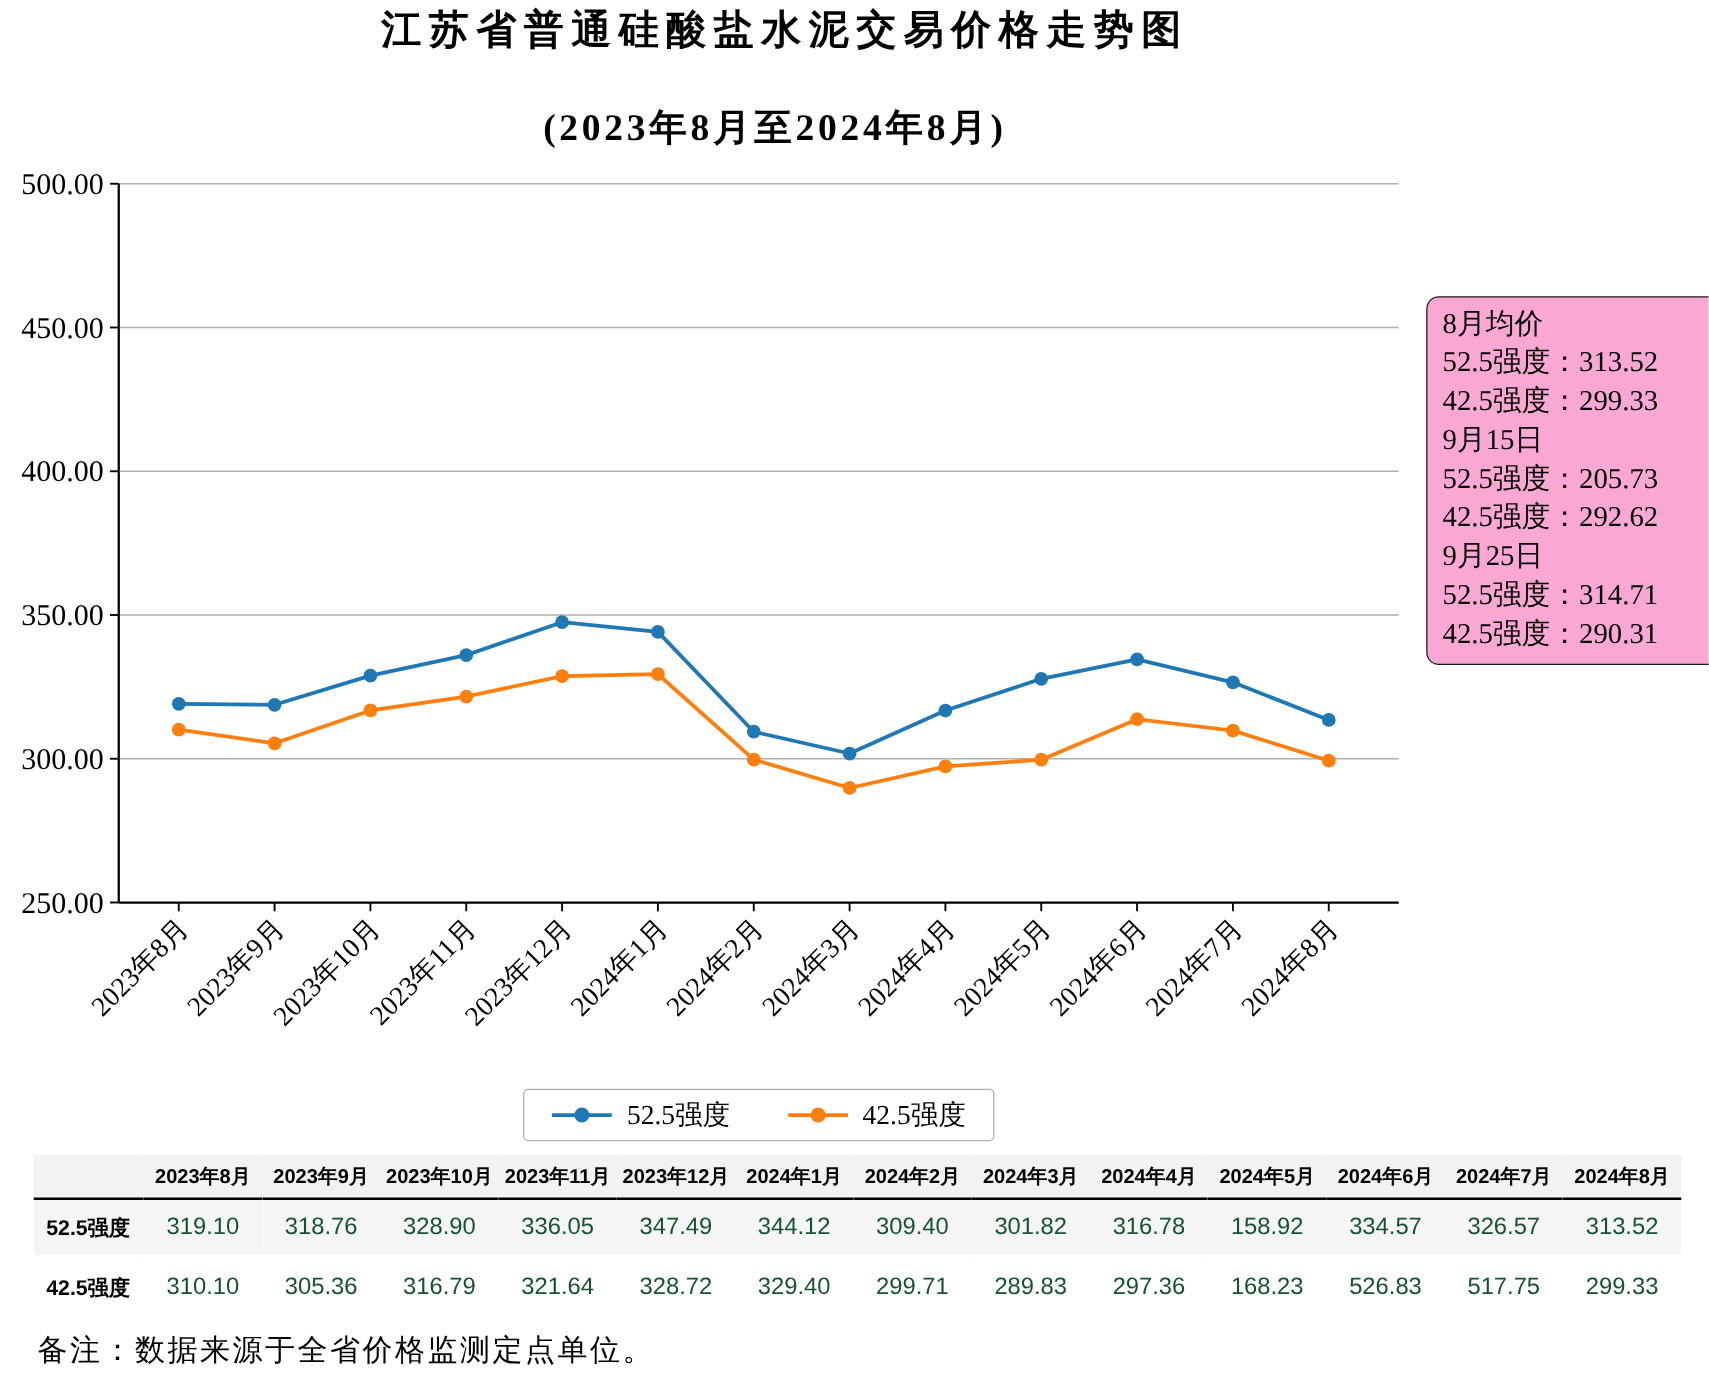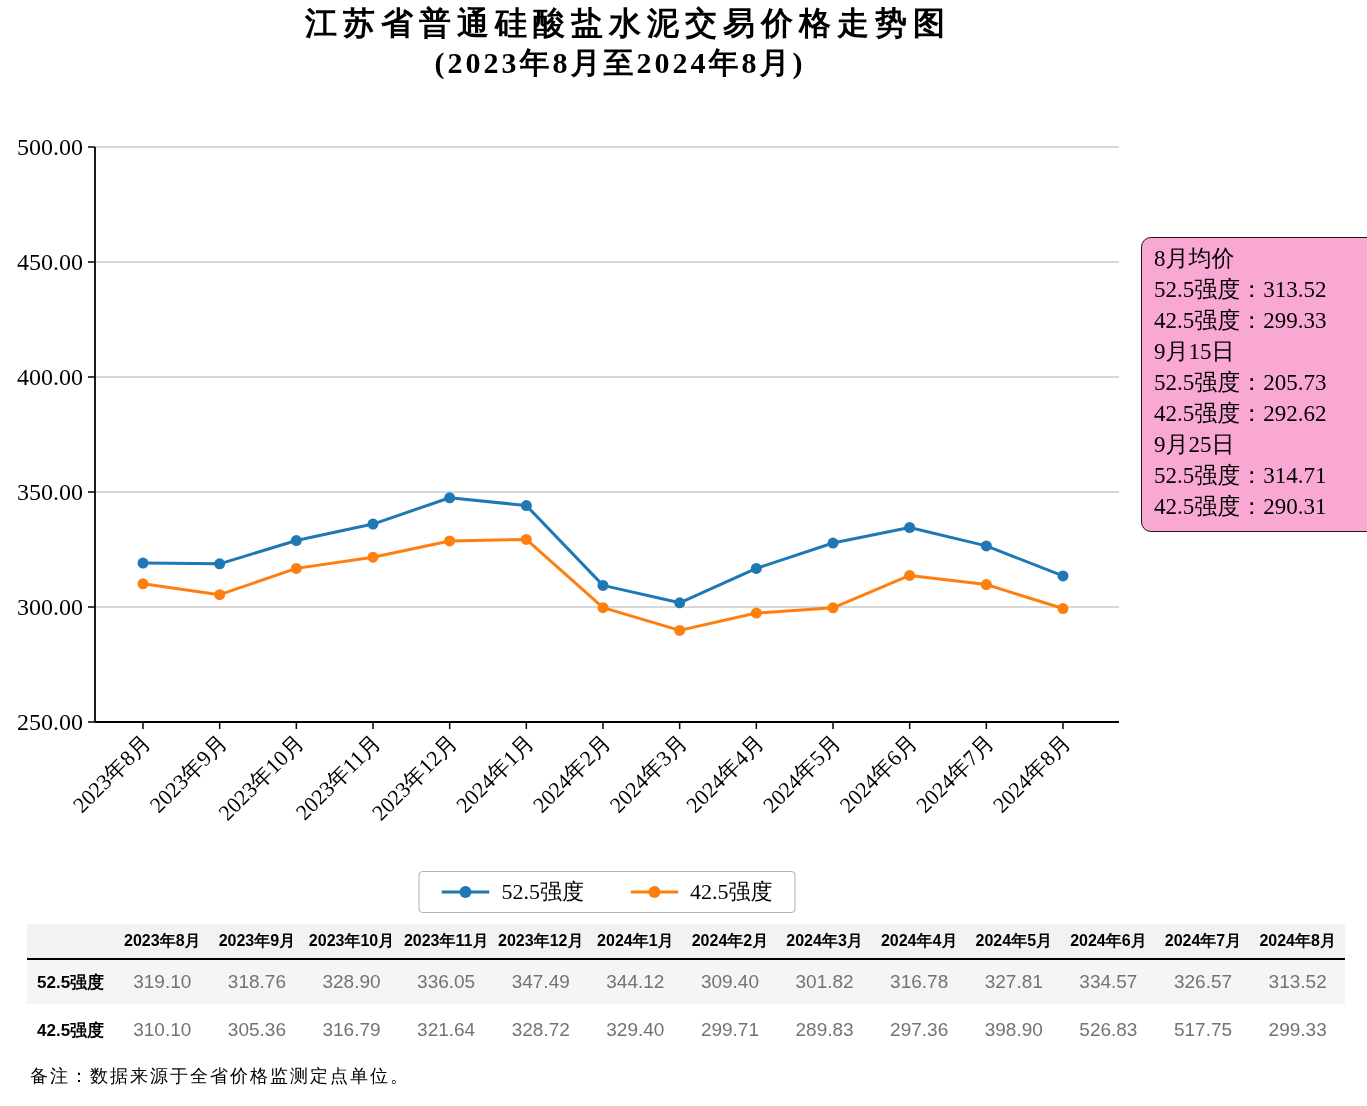--- a/index.html
+++ b/index.html
@@ -1,46 +1,46 @@
 <!DOCTYPE html>
 <html><head>
 <meta charset="utf-8">
 <style>
   html,body{margin:0;padding:0;background:#fff;}
   #page{position:relative;width:1367px;height:1106px;background:#fff;overflow:hidden;
         font-family:"Liberation Serif","DejaVu Serif",serif;color:#000;}
   .title-wrap{position:absolute;left:0;top:2px;width:1240px;text-align:center;}
   .title-line1{font-size:32px;font-weight:bold;letter-spacing:6px;line-height:42px;padding-left:16px;}
-  .title-line2{font-size:30px;font-weight:bold;letter-spacing:3px;line-height:38px;}
+  .title-line2{font-size:30px;font-weight:bold;letter-spacing:3px;line-height:38px;margin-top:40px;}
   .unit-label{position:absolute;left:0;top:106px;width:1102px;text-align:right;font-size:19px;}
   #chart-svg{position:absolute;left:0;top:0;}
   .annotation-box{position:absolute;left:1141px;top:237px;width:259px;box-sizing:border-box;
         border:1.5px solid #1a1a1a;border-radius:10px;background:#f9a8d4;
         padding:5px 12px 9px 12px;font-size:23px;line-height:31px;}
   .ann-section{}
   .ann-section:first-child{margin-top:0;}
   .ann-row{display:flex;justify-content:flex-start;}
   .legend-box{position:absolute;left:607px;top:871px;transform:translateX(-50%);
         display:flex;align-items:center;gap:46px;border:1.2px solid #b0b0b0;border-radius:4px;
         background:#fff;padding:6px 22px;height:28px;}
   .legend-item{display:flex;align-items:center;gap:12px;}
   .legend-label{font-size:22px;}
   .table-wrap{position:absolute;left:27px;top:924px;width:1318px;
         font-family:"Liberation Sans","DejaVu Sans",sans-serif;}
   table.price-table{width:100%;border-collapse:separate;border-spacing:0;table-layout:fixed;}
   table.price-table th{background:#f2f2f2;font-size:16px;font-weight:bold;height:34px;
         border-bottom:2px solid #000;text-align:center;padding:0 2px;}
   table.price-table th.corner{background:#f2f2f2;}
   table.price-table col.label-col{width:88px;}
-  table.price-table td{font-size:19px;color:#737373;height:44px;text-align:center;padding:0 2px;}
+  table.price-table td{font-size:19px;color:#14532d;height:44px;text-align:center;padding:0 2px;}
   table.price-table tr.row-a td{background:#f5f5f5;border-bottom:4px solid #fff;}
   table.price-table tr.row-b td{background:#ffffff;}
   table.price-table td.row-label{font-size:17px;font-weight:bold;color:#000;
         text-align:left;padding-left:10px;}
-  .footnote{position:absolute;left:30px;top:1064px;font-size:18px;letter-spacing:2px;}
+  .footnote{position:absolute;left:30px;top:1064px;font-size:24px;letter-spacing:2px;}
 </style>
 </head>
 <body>
 
 <div id="page">
 
   <div class="title-wrap">
     <div class="title-line1">江苏省普通硅酸盐水泥交易价格走势图</div>
     <div class="title-line2">(2023年8月至2024年8月)</div>
   </div>
@@ -216,37 +216,37 @@
             <td class="row-label">52.5强度</td>
             <td>319.10</td>
             <td>318.76</td>
             <td>328.90</td>
             <td>336.05</td>
             <td>347.49</td>
             <td>344.12</td>
             <td>309.40</td>
             <td>301.82</td>
             <td>316.78</td>
-            <td>327.81</td>
+            <td>158.92</td>
             <td>334.57</td>
             <td>326.57</td>
             <td>313.52</td>
           </tr>
           <tr class="row-b">
             <td class="row-label">42.5强度</td>
             <td>310.10</td>
             <td>305.36</td>
             <td>316.79</td>
             <td>321.64</td>
             <td>328.72</td>
             <td>329.40</td>
             <td>299.71</td>
             <td>289.83</td>
             <td>297.36</td>
-            <td>398.90</td>
+            <td>168.23</td>
             <td>526.83</td>
             <td>517.75</td>
             <td>299.33</td>
           </tr>
         </tbody>
       </table>
   </div>
 
   <div class="footnote">备注：数据来源于全省价格监测定点单位。</div>
 

